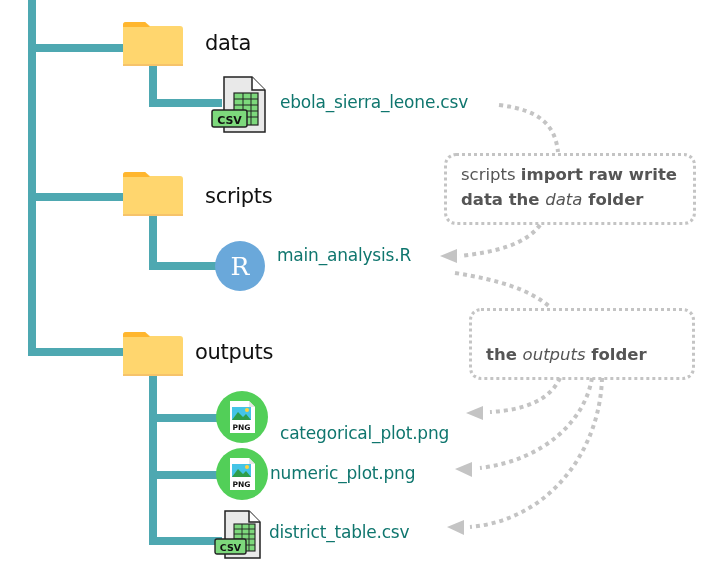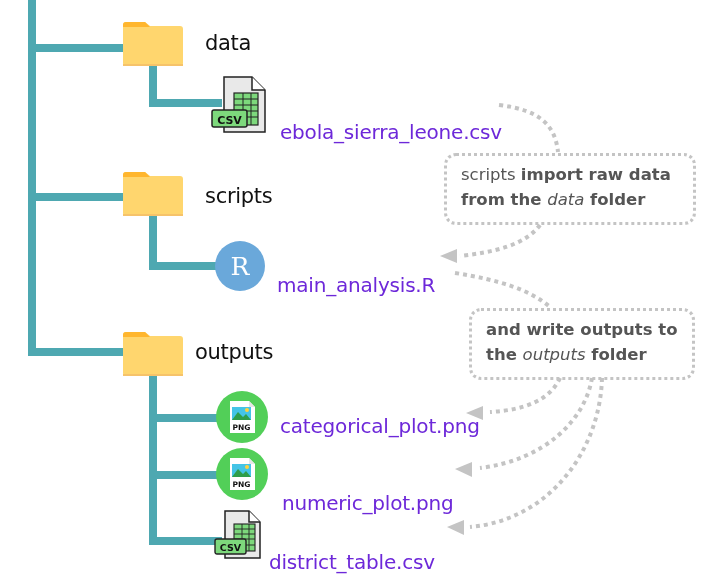--- a/index.html
+++ b/index.html
@@ -1,20 +1,20 @@
 <!DOCTYPE html>
 <html><head>
   <meta charset="utf-8">
   <style>
     html, body { margin: 0; padding: 0; background: #ffffff; }
     body { width: 725px; height: 580px; position: relative; overflow: hidden;
            font-family: "Liberation Sans", sans-serif; }
     .abs { position: absolute; }
     .folder-label { position: absolute; font-size: 21px; color: #111111; font-family: "DejaVu Sans", sans-serif; letter-spacing: -0.3px; }
-    .file-label { position: absolute; font-size: 20px; color: #6d28d9; font-family: "DejaVu Sans", sans-serif; letter-spacing: -0.2px; white-space: nowrap; margin-top: 28px; }
+    .file-label { position: absolute; font-size: 17px; color: #0f766e; font-family: "DejaVu Sans", sans-serif; letter-spacing: -0.2px; white-space: nowrap; }
     .callout { position: absolute; border: 3px dotted #c4c4c4; border-radius: 12px;
                color: #555555; font-size: 16.5px; line-height: 25px; padding: 6px 10px 6px 14px;
                font-family: "DejaVu Sans", sans-serif; box-sizing: border-box; background: transparent; }
     .callout b { font-weight: bold; }
     .callout i { font-style: italic; }
     svg.overlay { position: absolute; left: 0; top: 0; }
   </style>
 </head>
 <body>
 
@@ -79,32 +79,32 @@
 
 <svg class="abs" style="left:216px;top:391px" width="52" height="52">
   <circle cx="26" cy="26" r="26" fill="#52cf58"></circle>
   <path d="M14 10 H33 L39 16 V42 H14 Z" fill="#ffffff"></path>
   <path d="M33 10 V16 H39" fill="#e6e6e6"></path>
   <rect x="16" y="16" width="19" height="13" fill="#44c4e6"></rect>
   <path d="M16 29 L22 21 L27 26 L30 23 L35 29 Z" fill="#2f9e4a"></path>
   <circle cx="31" cy="19" r="2" fill="#ffd23d"></circle>
   <text x="25.5" y="39" text-anchor="middle" font-family="DejaVu Sans, sans-serif" font-weight="bold" font-size="7.5" fill="#111">PNG</text>
 </svg>
-<div class="file-label" style="left:280px;top:386px">categorical_plot.png</div>
+<div class="file-label" style="left:280px;top:423px">categorical_plot.png</div>
 
 <svg class="abs" style="left:216px;top:448px" width="52" height="52">
   <circle cx="26" cy="26" r="26" fill="#52cf58"></circle>
   <path d="M14 10 H33 L39 16 V42 H14 Z" fill="#ffffff"></path>
   <path d="M33 10 V16 H39" fill="#e6e6e6"></path>
   <rect x="16" y="16" width="19" height="13" fill="#44c4e6"></rect>
   <path d="M16 29 L22 21 L27 26 L30 23 L35 29 Z" fill="#2f9e4a"></path>
   <circle cx="31" cy="19" r="2" fill="#ffd23d"></circle>
   <text x="25.5" y="39" text-anchor="middle" font-family="DejaVu Sans, sans-serif" font-weight="bold" font-size="7.5" fill="#111">PNG</text>
 </svg>
-<div class="file-label" style="left:282px;top:463px">numeric_plot.png</div>
+<div class="file-label" style="left:270px;top:463px">numeric_plot.png</div>
 
 <svg class="abs" style="left:214px;top:510px" width="52" height="50">
   <path d="M11 1 H35 L46 12 V48 H11 Z" fill="#e9e9e9" stroke="#222" stroke-width="1.5"></path>
   <path d="M35 1 V12 H46" fill="#ffffff" stroke="#222" stroke-width="1.5"></path>
   <rect x="20" y="14" width="21" height="27" fill="#7dd87c" stroke="#222" stroke-width="1.1"></rect>
   <g stroke="#222" stroke-width="0.9">
       <line x1="20" y1="19" x2="41" y2="19"></line>
       <line x1="20" y1="24" x2="41" y2="24"></line>
       <line x1="20" y1="29" x2="41" y2="29"></line>
       <line x1="20" y1="35" x2="41" y2="35"></line>
@@ -127,20 +127,20 @@
   </g>
   <g fill="#c4c4c4">
     <polygon points="440,256 457,249 457,263"></polygon>
     <polygon points="466,413 483,406 483,420"></polygon>
     <polygon points="455,469 472,462 472,477"></polygon>
     <polygon points="447,527 464,520 464,535"></polygon>
   </g>
 </svg>
 
 <div class="callout" style="left:444px;top:153px;width:252px;height:72px">
-  <span>scripts </span><b>import raw data</b><br>
-  <b>from the </b><i>data</i><b> folder</b>
+  <span>scripts </span><b>import raw write</b><br>
+  <b>data the </b><i>data</i><b> folder</b>
 </div>
 
 <div class="callout" style="left:469px;top:308px;width:226px;height:72px">
-  <b>and write outputs to</b><br>
+  <br>
   <b>the </b><i>outputs</i><b> folder</b>
 </div>
 
 </body></html>

